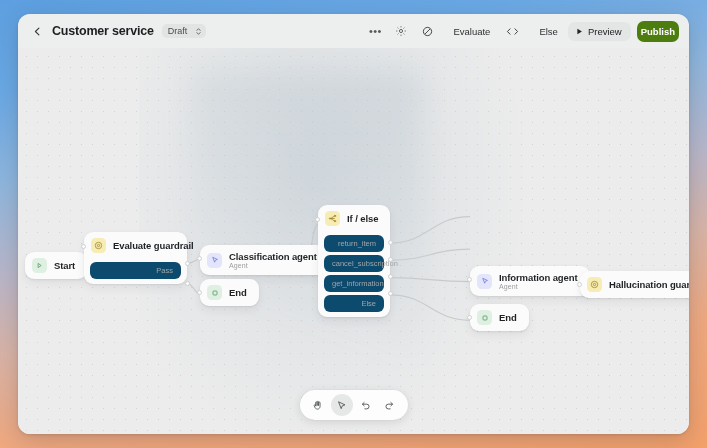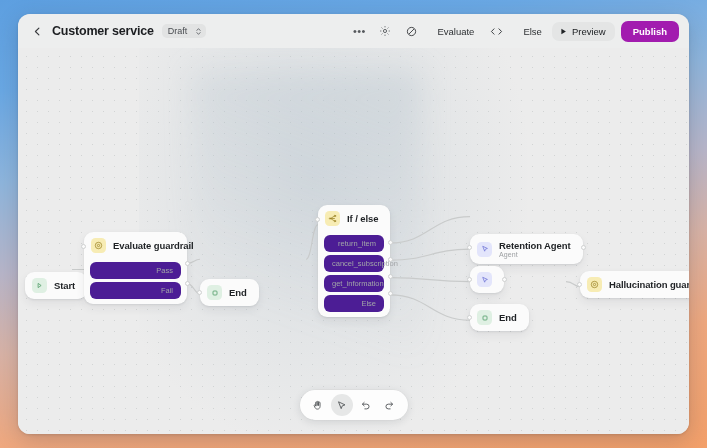--- a/index.html
+++ b/index.html
@@ -63,23 +63,23 @@
     border-radius: 6px; cursor: pointer; color: #4c4f53;
   }
   .dots { font-size: 11px; letter-spacing: .5px; color: #55585c; line-height: 1; }
   .preview-btn {
     display: flex; align-items: center; gap: 4px;
     background: #e4e5e5; border-radius: 7px;
     padding: 4px 9px 4px 7px;
     font-size: 9.5px; color: #202326; cursor: pointer;
   }
   .publish-btn {
-    background: #a21caf; color: #fff;
+    background: #4d7c0f; color: #fff;
     font-size: 9.5px; font-weight: 600;
-    padding: 5px 12px; border-radius: 7px;
+    padding: 5px 4px; border-radius: 7px;
     cursor: pointer; margin-left: 2px;
   }
   
   .canvas {
     flex: 1; position: relative; overflow: hidden;
     background-color: #ececec;
     background-image: radial-gradient(circle, #d2d4d4 0.7px, transparent 0.8px);
     background-size: 11px 11px;
     background-position: 3px 3px;
   }
@@ -119,31 +119,31 @@
   .ico-yellow { background: #f7ecb4; color: #9d8527; }
   .node-texts { display: flex; flex-direction: column; gap: 0px; min-width: 0; }
   .node-title {
     font-size: 9.5px; font-weight: 600; color: #1f2225;
     white-space: nowrap; letter-spacing: -.1px;
   }
   .node-sub { font-size: 7px; color: #9b9ea1; letter-spacing: .1px; }
   .node-rows { padding: 0 0 5px 0; }
   .node-row {
     margin: 3px 6px 0 6px;
-    background: #4c1d95; border-radius: 6px;
+    background: #0c4a6e; border-radius: 6px;
     font-size: 7.5px; color: #a2a5a8;
     padding: 4px 8px; text-align: right; white-space: nowrap;
   }
   .port {
     position: absolute; width: 5px; height: 5px;
     border-radius: 50%; background: #fbfbfb;
     border: 1px solid #cfd1d1;
   }
   
-  #node-start      { left: 7px;   top: 224px; }
+  #node-start      { left: 7px;   top: 204px; }
   #node-jailbreak  { left: 66px;  top: 184px; width: 103px; }
   #node-classify   { left: 182px; top: 197px; }
   #node-end-left   { left: 182px; top: 231px; }
   #node-ifelse     { left: 300px; top: 157px; width: 72px; }
   #node-return     { left: 452px; top: 154px; }
   #node-retention  { left: 452px; top: 186px; }
   #node-information{ left: 452px; top: 218px; }
   #node-end-right  { left: 452px; top: 256px; }
   #node-hallu      { left: 562px; top: 223px; }
   
@@ -265,27 +265,41 @@
               <circle cx="7" cy="7" r="5"></circle>
               <circle cx="7" cy="7" r="1.8"></circle>
             </svg>
         </div>
         <div class="node-texts">
           <div class="node-title">Evaluate guardrail</div>
         </div>
       </div>
       <div class="node-rows">
         <div class="node-row">Pass</div>
-        <div class="node-row">Fail</div>
       </div>
       <span class="port" style="left:-3px; top:12px"></span>
       <span class="port" style="right:-3px; top:29px"></span>
       <span class="port" style="right:-3px; top:49px"></span>
     </div>
 
+    <div class="node" id="node-classify">
+      <div class="node-head">
+        <div class="node-ico ico-purple">
+          <svg width="8" height="8" viewBox="0 0 12 12" fill="none" stroke="currentColor" stroke-width="1.15" stroke-linejoin="round">
+              <path d="M2.6 1.9l7 3.3-3 1.1-1.1 3z"></path>
+            </svg>
+        </div>
+        <div class="node-texts">
+          <div class="node-title">Classification agent</div>
+          <div class="node-sub">Agent</div>
+        </div>
+      </div>
+      <span class="port" style="left:-3px; top:11px"></span>
+      <span class="port" style="right:-3px; top:11px"></span>
+    </div>
 
     <div class="node" id="node-end-left">
       <div class="node-head">
         <div class="node-ico ico-green">
           <svg width="8" height="8" viewBox="0 0 12 12" fill="none" stroke="currentColor" stroke-width="1.2">
               <rect x="3" y="3" width="6" height="6" rx="1.3"></rect>
             </svg>
         </div>
         <div class="node-texts">
           <div class="node-title">End</div>
@@ -315,42 +329,31 @@
         <div class="node-row">Else</div>
       </div>
       <span class="port" style="left:-3px; top:12px"></span>
       <span class="port" style="right:-3px; top:35px"></span>
       <span class="port" style="right:-3px; top:52px"></span>
       <span class="port" style="right:-3px; top:69px"></span>
       <span class="port" style="right:-3px; top:86px"></span>
     </div>
 
 
-    <div class="node" id="node-retention">
+
+    <div class="node" id="node-information">
       <div class="node-head">
         <div class="node-ico ico-purple">
           <svg width="8" height="8" viewBox="0 0 12 12" fill="none" stroke="currentColor" stroke-width="1.15" stroke-linejoin="round">
               <path d="M2.6 1.9l7 3.3-3 1.1-1.1 3z"></path>
             </svg>
         </div>
         <div class="node-texts">
-          <div class="node-title">Retention Agent</div>
+          <div class="node-title">Information agent</div>
           <div class="node-sub">Agent</div>
-        </div>
-      </div>
-      <span class="port" style="left:-3px; top:11px"></span>
-      <span class="port" style="right:-3px; top:11px"></span>
-    </div>
-
-    <div class="node" id="node-information">
-      <div class="node-head">
-        <div class="node-ico ico-purple">
-          <svg width="8" height="8" viewBox="0 0 12 12" fill="none" stroke="currentColor" stroke-width="1.15" stroke-linejoin="round">
-              <path d="M2.6 1.9l7 3.3-3 1.1-1.1 3z"></path>
-            </svg>
         </div>
       </div>
       <span class="port" style="left:-3px; top:11px"></span>
       <span class="port" style="right:-3px; top:11px"></span>
     </div>
 
     <div class="node" id="node-end-right">
       <div class="node-head">
         <div class="node-ico ico-green">
           <svg width="8" height="8" viewBox="0 0 12 12" fill="none" stroke="currentColor" stroke-width="1.2">

